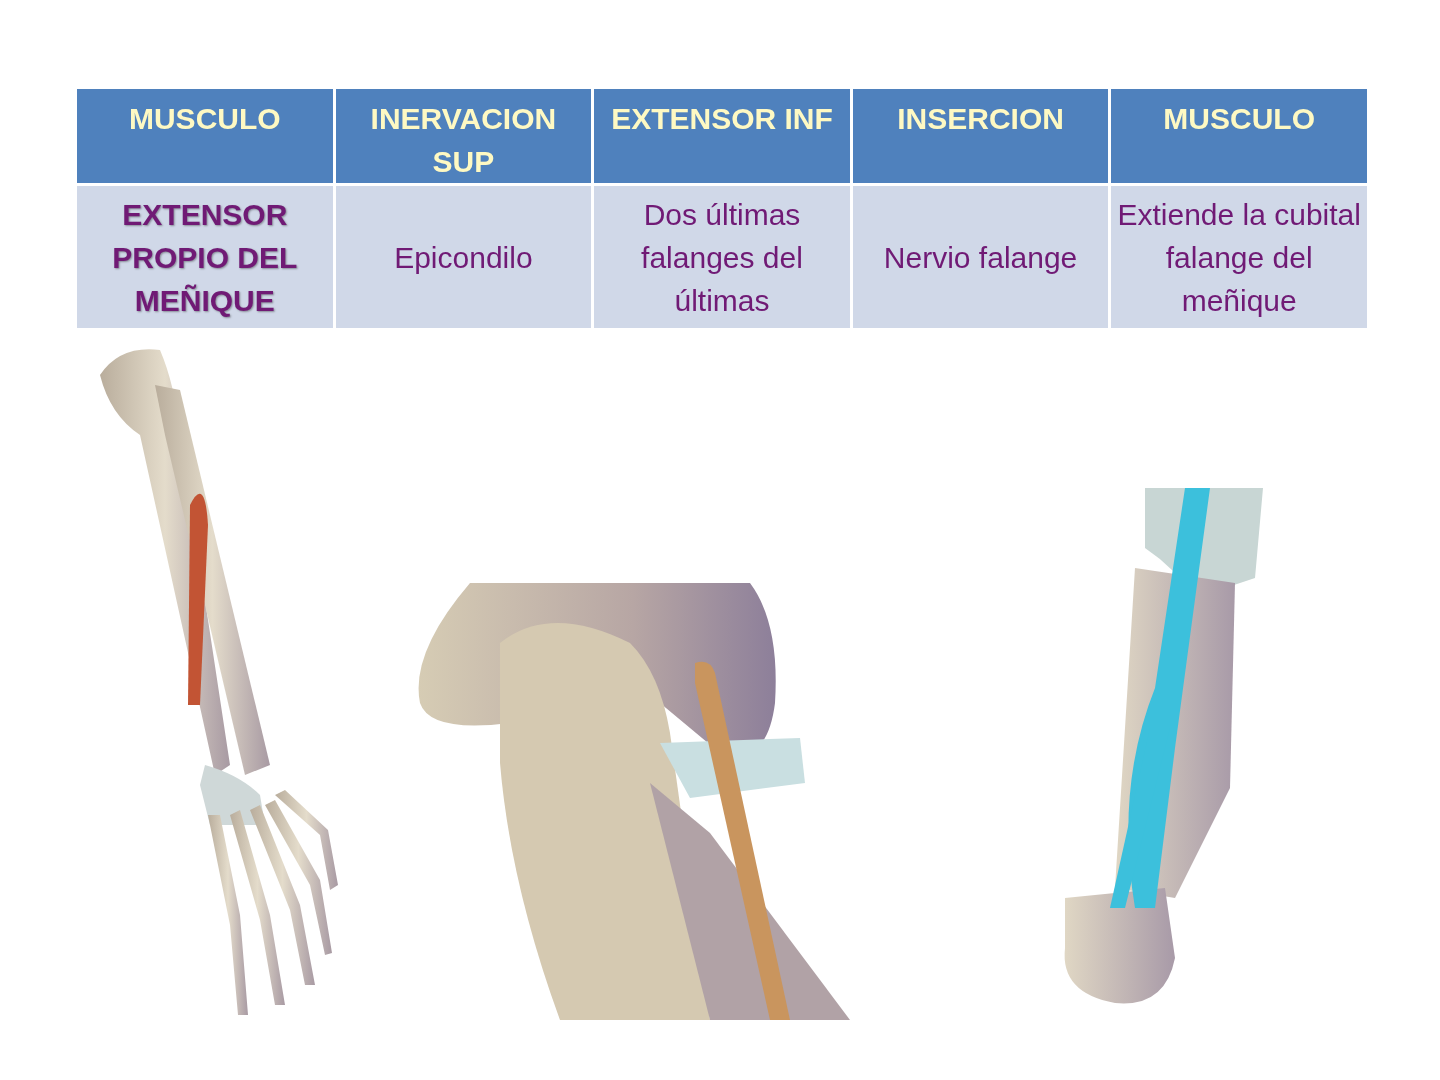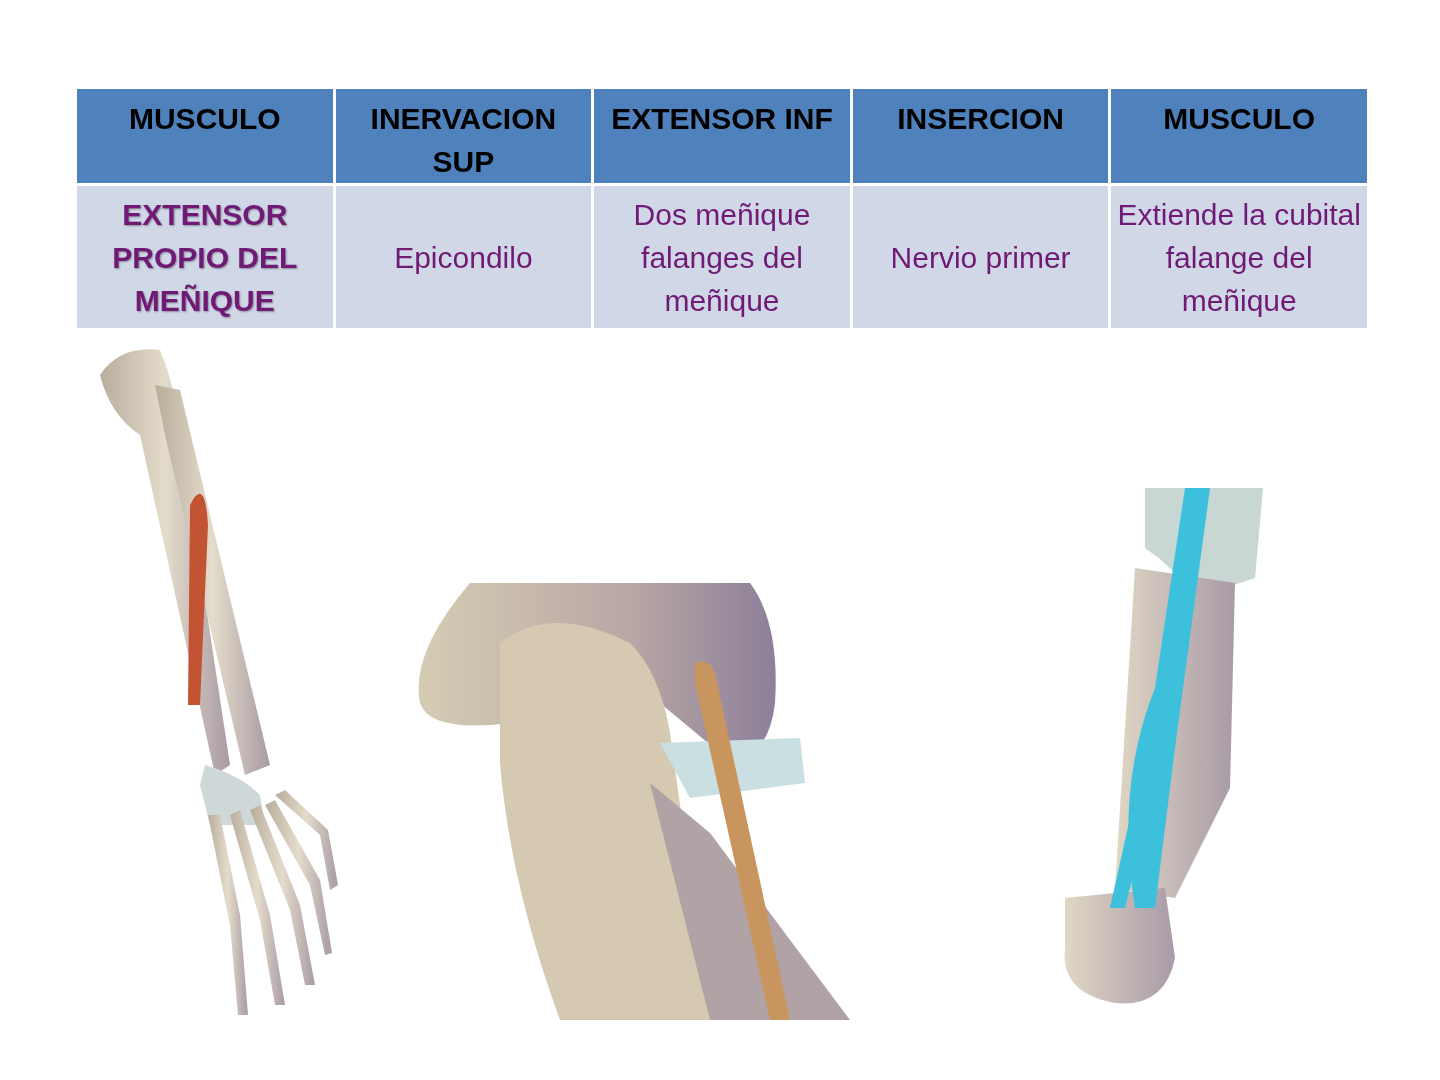--- a/index.html
+++ b/index.html
@@ -9,21 +9,21 @@
     }
     .slide-table {
       position: absolute; left: 74px; top: 86px; width: 1296px;
       border-collapse: collapse; table-layout: fixed;
     }
     .slide-table th, .slide-table td {
       border: 3px solid #ffffff; text-align: center; vertical-align: top;
       padding: 0 6px;
     }
     .slide-table th {
-      background: #4f81bd; color: #000000; font-weight: bold; font-size: 30px;
+      background: #4f81bd; color: #fef9c3; font-weight: bold; font-size: 30px;
       line-height: 43px; height: 95px; padding-top: 8px; box-sizing: border-box;
     }
     .slide-table td {
       background: #d0d8e8; color: #701a75; font-size: 30px; line-height: 43px;
       height: 142px; vertical-align: middle;
     }
     .slide-table td.muscle { font-weight: bold; text-shadow: 1px 1px 2px rgba(0,0,0,0.35); }
     .illus { position: absolute; }
   </style>
 </head>
@@ -36,22 +36,22 @@
       <th style="width:20%">INERVACION SUP</th>
       <th style="width:20%">EXTENSOR INF</th>
       <th style="width:20%">INSERCION</th>
       <th style="width:20%">MUSCULO</th>
     </tr>
   </thead>
   <tbody>
     <tr>
       <td class="muscle">EXTENSOR PROPIO DEL MEÑIQUE</td>
       <td>Epicondilo</td>
-      <td>Dos meñique falanges del meñique</td>
-      <td>Nervio primer</td>
+      <td>Dos últimas falanges del últimas</td>
+      <td>Nervio falange</td>
       <td>Extiende la cubital falange del meñique</td>
     </tr>
   </tbody>
 </table>
 
 <svg class="illus" style="left:80px; top:345px;" width="270" height="680" viewBox="0 0 270 680">
   <defs>
     <linearGradient id="boneG" x1="0" x2="1">
       <stop offset="0" stop-color="#b9ad9c"></stop>
         <stop offset="0.5" stop-color="#e4dccb"></stop>

